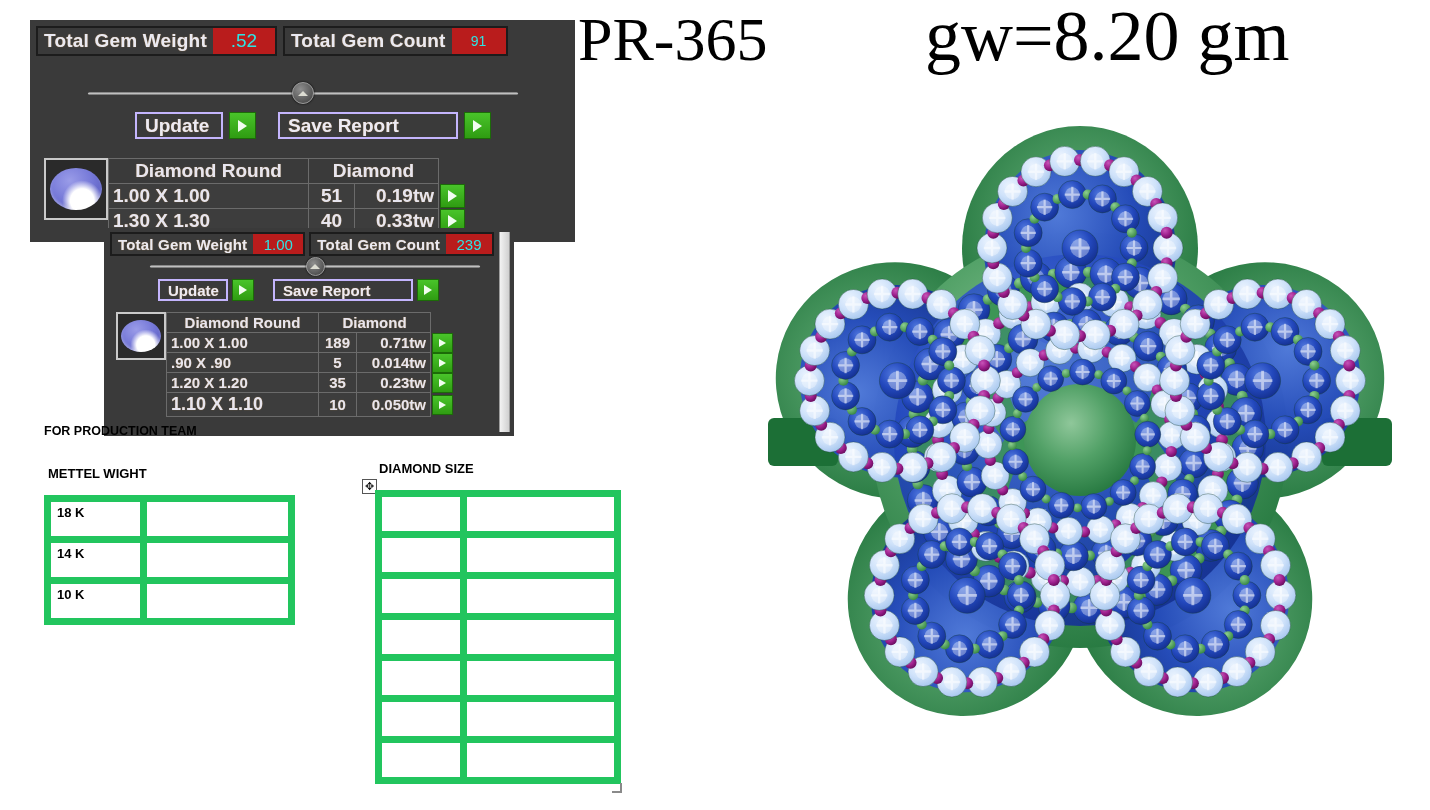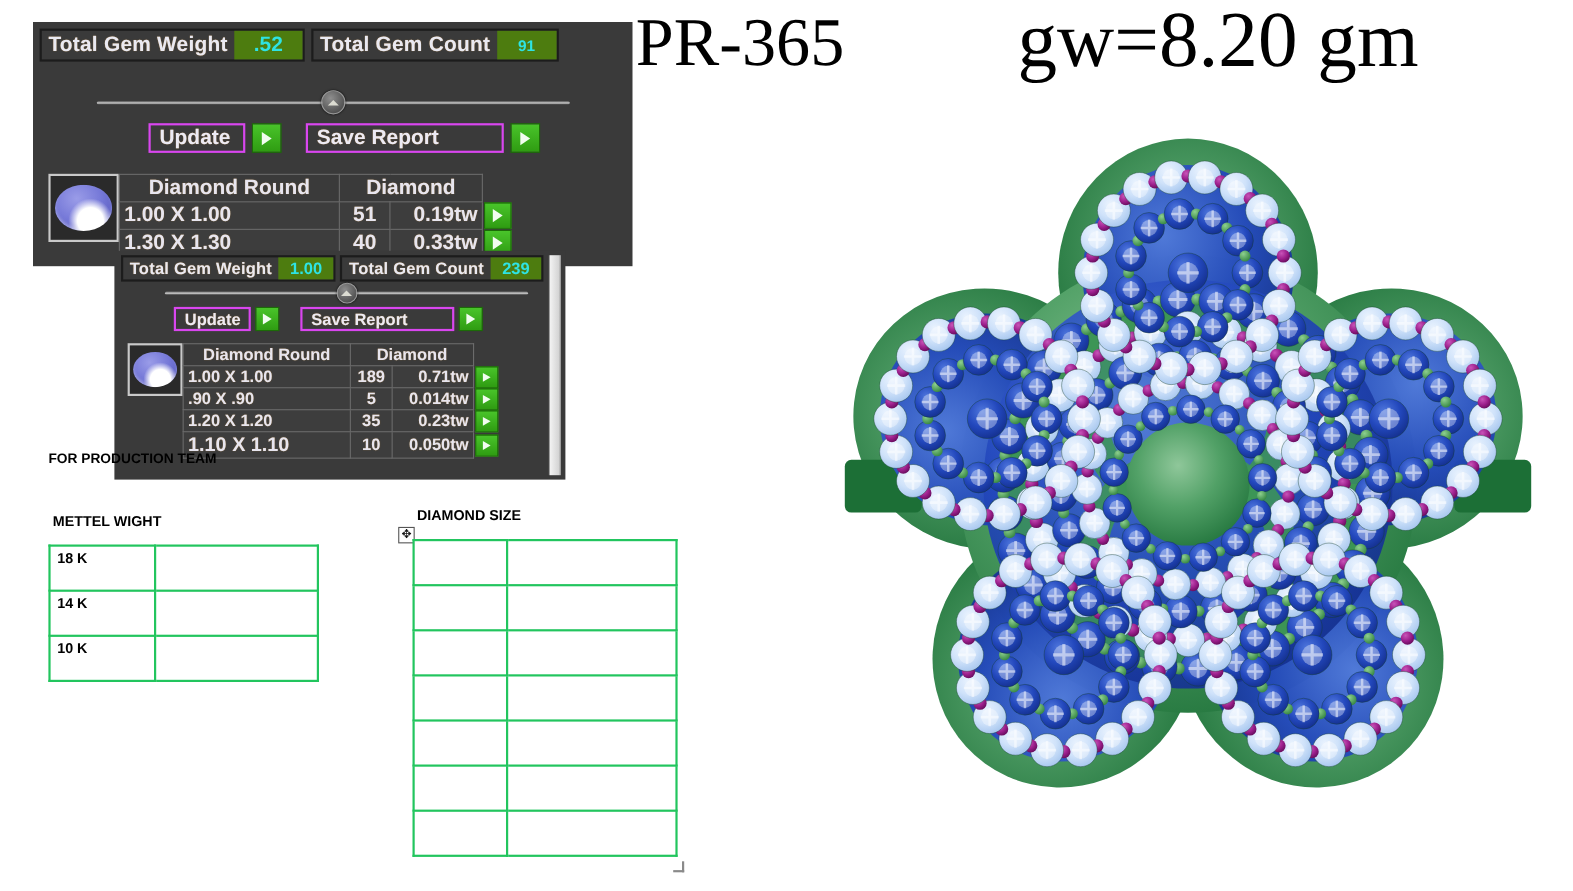--- a/index.html
+++ b/index.html
@@ -35,23 +35,23 @@
   .total-label{
     color:#e9e9f2;
     text-shadow:0 0 1px #b08040;
     font-weight:bold;
     letter-spacing:.2px;
     display:flex;align-items:center;
     padding:0 6px;
     white-space:nowrap;
   }
   .total-value{
-    background:#4d7c0f;
+    background:#b91c1c;
     color:#2ee3e3;
-    font-weight:bold;
+    font-weight:normal;
     display:flex;align-items:center;justify-content:center;
     box-sizing:border-box;
   }
 
   
   .slider-wrap{ position:absolute; display:flex;align-items:center;justify-content:center; }
   .slider-track{
     position:absolute;left:0;right:0;top:50%;height:3px;margin-top:-1px;
     background:linear-gradient(#6e6e6e,#c8c8c8 55%,#555);
     border-radius:2px;
@@ -67,21 +67,21 @@
   .slider-knob i{
     display:block;width:0;height:0;
     border-left:5px solid transparent;border-right:5px solid transparent;
     border-bottom:5px solid #dcdcd2;
   }
 
   
   .actions{ position:absolute; display:flex; align-items:center; }
   .act-btn{
     display:flex;align-items:center;
-    border:2px solid #d946ef;
+    border:2px solid #c4b5fd;
     background:#3a3a3a;
     box-sizing:border-box;
     cursor:pointer;
   }
   .act-btn span{
     color:#eceaf4; text-shadow:0 0 1px #a87b3c; font-weight:bold;
     padding:0 8px; white-space:nowrap;
   }
   .go-arrow{
     background:linear-gradient(#49c42a,#2f9c12);
@@ -142,21 +142,21 @@
     font-weight:bold;
     color:#000;
     white-space:nowrap;
   }
   .doc-table{
     position:absolute;
     border-collapse:collapse;
     table-layout:fixed;
   }
   .doc-table td{
-    border:2px solid #22c55e;
+    border:7px solid #22c55e;
     vertical-align:top;
     padding:3px 6px;
     font-weight:bold;
     font-size:13px;
     color:#000;
     background:#fff;
   }
   .move-handle{
     position:absolute;
     width:13px;height:13px;
@@ -354,21 +354,21 @@
           </td>
         </tr>
       </tbody>
         </table>
     </div>
 
     <div class="vscroll" style="right:4px;top:4px;width:9px;height:200px;"></div>
   </div>
 </div>
 
-<div class="doc-label" style="left:44px;top:410px;font-size:12.5px;">FOR PRODUCTION TEAM</div>
+<div class="doc-label" style="left:44px;top:424px;font-size:12.5px;">FOR PRODUCTION TEAM</div>
 
 <div class="doc-label" style="left:48px;top:466px;font-size:13px;">METTEL WIGHT</div>
 
 <table class="doc-table" id="metal-weight-table" style="left:44px;top:495px;width:244px;">
   <colgroup>
       <col style="width:96px">
       <col style="width:148px">
     </colgroup>
   <tbody>
       <tr style="height:41px;">

